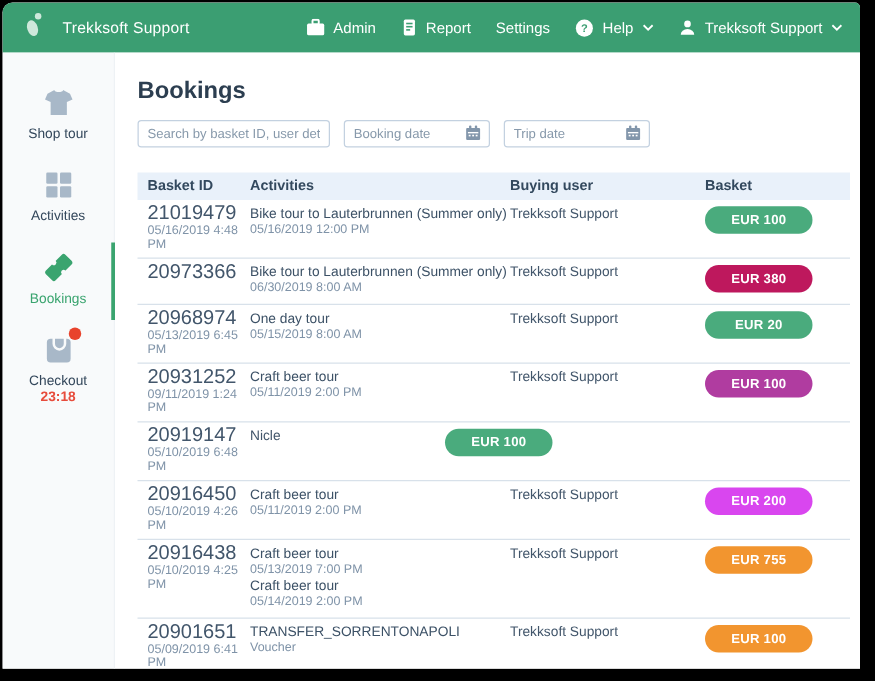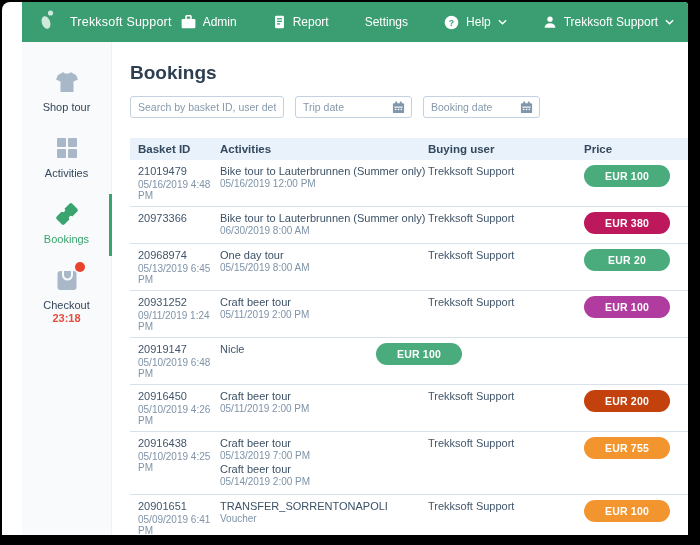--- a/index.html
+++ b/index.html
@@ -9,32 +9,32 @@
     width: 700px; height: 545px;
     position: relative;
     overflow: hidden;
   }
   .window {
     position: absolute; left: 2px; top: 2px;
     width: 686px; height: 533px;
     background: #fff;
     border-radius: 8px 4px 0 0;
     overflow: hidden;
-    display: flex; flex-direction: column; padding-left: 20px;
+    display: flex; flex-direction: column;
   }
   
   .topbar {
     height: 40px; flex-shrink: 0;
     background: #3b9e72;
     display: flex; align-items: center;
     color: #fff; padding: 0 14px 0 16px;
   }
   .brand { display: flex; align-items: center; gap: 14px; }
   .brand-name { font-size: 12.5px; font-weight: 500; letter-spacing: .2px; }
-  .topmenu { margin-left: auto; display: flex; gap: 36px; }
+  .topmenu { margin-left: auto; display: flex; gap: 20px; }
   .topmenu-item { display: flex; align-items: center; gap: 7px; font-size: 12px; cursor: pointer; white-space: nowrap; }
   .topmenu-item svg { display: block; }
   
   .app-body { flex: 1; display: flex; overflow: hidden; }
   
   .sidebar {
     width: 90px; flex-shrink: 0;
     background: #f8fafb;
     border-right: 1px solid #eef2f5;
     padding-top: 26px;
@@ -78,21 +78,21 @@
   .thead {
     display: flex; height: 22px; align-items: center;
     background: #e9f1fa; font-size: 11.5px; font-weight: 700; color: #33495e;
   }
   .col-basket { width: 90px; padding-left: 8px; flex-shrink: 0; }
   .col-act   { width: 208px; flex-shrink: 0; }
   .col-buyer { width: 156px; flex-shrink: 0; }
   .col-price { flex: 1; }
   .trow { display: flex; padding: 5px 0; border-bottom: 1px solid #d8e1ea; }
   .trow:first-child { border-top: none; }
-  .basket-id { font-size: 11px; line-height: 12px; color: #42566b; }
+  .basket-id { font-size: 16px; line-height: 12px; color: #42566b; }
   .basket-date { font-size: 10px; line-height: 11px; color: #7f93a8; margin-top: 2px; width: 76px; }
   .act-title { font-size: 11px; line-height: 12px; color: #3c5166; }
   .act-sub { font-size: 10px; line-height: 11px; color: #7f93a8; margin-top: 1px; margin-bottom: 2px; }
   .buyer { font-size: 11px; line-height: 12px; color: #42566b; }
   .badge {
     width: 86px; height: 22px; border-radius: 11px;
     display: flex; align-items: center; justify-content: center;
     color: #fff; font-size: 10.5px; font-weight: 700; letter-spacing: .2px;
   }
 </style>
@@ -217,56 +217,56 @@
         <span class="lbl">Checkout</span>
         <span class="timer">23:18</span>
       </div>
     </div>
 
     <div class="main">
       <h1 class="page-title">Bookings</h1>
 
       <div class="filters">
         <input class="search-input" type="text" placeholder="Search by basket ID, user details or activity" style="">
+        <div class="date-wrap wide">
+          <input type="text" placeholder="Booking date" style="">
+          <span class="cal-icon">
+            <svg width="13" height="13" viewBox="0 0 14 14">
+              <rect x="1" y="2.5" width="12" height="10.5" rx="1" fill="#8296ab"></rect>
+              <rect x="3.5" y="0.5" width="2" height="3.5" rx="0.8" fill="#8296ab"></rect>
+              <rect x="8.5" y="0.5" width="2" height="3.5" rx="0.8" fill="#8296ab"></rect>
+              <rect x="2.5" y="6" width="9" height="1.2" fill="#fff"></rect>
+              <rect x="3.2" y="8.4" width="1.6" height="1.4" fill="#fff"></rect>
+                <rect x="6.2" y="8.4" width="1.6" height="1.4" fill="#fff"></rect>
+                <rect x="9.2" y="8.4" width="1.6" height="1.4" fill="#fff"></rect>
+            </svg>
+          </span>
+        </div>
         <div class="date-wrap">
           <input type="text" placeholder="Trip date" style="">
           <span class="cal-icon">
             <svg width="13" height="13" viewBox="0 0 14 14">
               <rect x="1" y="2.5" width="12" height="10.5" rx="1" fill="#8296ab"></rect>
               <rect x="3.5" y="0.5" width="2" height="3.5" rx="0.8" fill="#8296ab"></rect>
               <rect x="8.5" y="0.5" width="2" height="3.5" rx="0.8" fill="#8296ab"></rect>
               <rect x="2.5" y="6" width="9" height="1.2" fill="#fff"></rect>
               <rect x="3.2" y="8.4" width="1.6" height="1.4" fill="#fff"></rect>
                 <rect x="6.2" y="8.4" width="1.6" height="1.4" fill="#fff"></rect>
                 <rect x="9.2" y="8.4" width="1.6" height="1.4" fill="#fff"></rect>
             </svg>
           </span>
         </div>
-        <div class="date-wrap wide">
-          <input type="text" placeholder="Booking date" style="">
-          <span class="cal-icon">
-            <svg width="13" height="13" viewBox="0 0 14 14">
-              <rect x="1" y="2.5" width="12" height="10.5" rx="1" fill="#8296ab"></rect>
-              <rect x="3.5" y="0.5" width="2" height="3.5" rx="0.8" fill="#8296ab"></rect>
-              <rect x="8.5" y="0.5" width="2" height="3.5" rx="0.8" fill="#8296ab"></rect>
-              <rect x="2.5" y="6" width="9" height="1.2" fill="#fff"></rect>
-              <rect x="3.2" y="8.4" width="1.6" height="1.4" fill="#fff"></rect>
-                <rect x="6.2" y="8.4" width="1.6" height="1.4" fill="#fff"></rect>
-                <rect x="9.2" y="8.4" width="1.6" height="1.4" fill="#fff"></rect>
-            </svg>
-          </span>
-        </div>
       </div>
 
       <div class="table">
         <div class="thead">
           <div class="col-basket">Basket ID</div>
           <div class="col-act">Activities</div>
           <div class="col-buyer">Buying user</div>
-          <div class="col-price">Price</div>
+          <div class="col-price">Basket</div>
         </div>
         <div>
   <div class="trow">
     <div class="col-basket">
       <div class="basket-id">21019479</div>
       <div class="basket-date">05/16/2019 4:48 PM</div>
     </div>
     <div class="col-act">
                 <div class="act-title">Bike tour to Lauterbrunnen (Summer only)</div>
                 <div class="act-sub">05/16/2019 12:00 PM</div>
@@ -348,21 +348,21 @@
       <div class="basket-date">05/10/2019 4:26 PM</div>
     </div>
     <div class="col-act">
                 <div class="act-title">Craft beer tour</div>
                 <div class="act-sub">05/11/2019 2:00 PM</div>
               </div>
     <div class="col-buyer">
       <div class="buyer">Trekksoft Support</div>
     </div>
     <div class="col-price">
-      <div class="badge" style="background: #c2410c;">EUR 200</div>
+      <div class="badge" style="background: #d946ef;">EUR 200</div>
     </div>
   </div>
 
   <div class="trow">
     <div class="col-basket">
       <div class="basket-id">20916438</div>
       <div class="basket-date">05/10/2019 4:25 PM</div>
     </div>
     <div class="col-act">
                 <div class="act-title">Craft beer tour</div>

